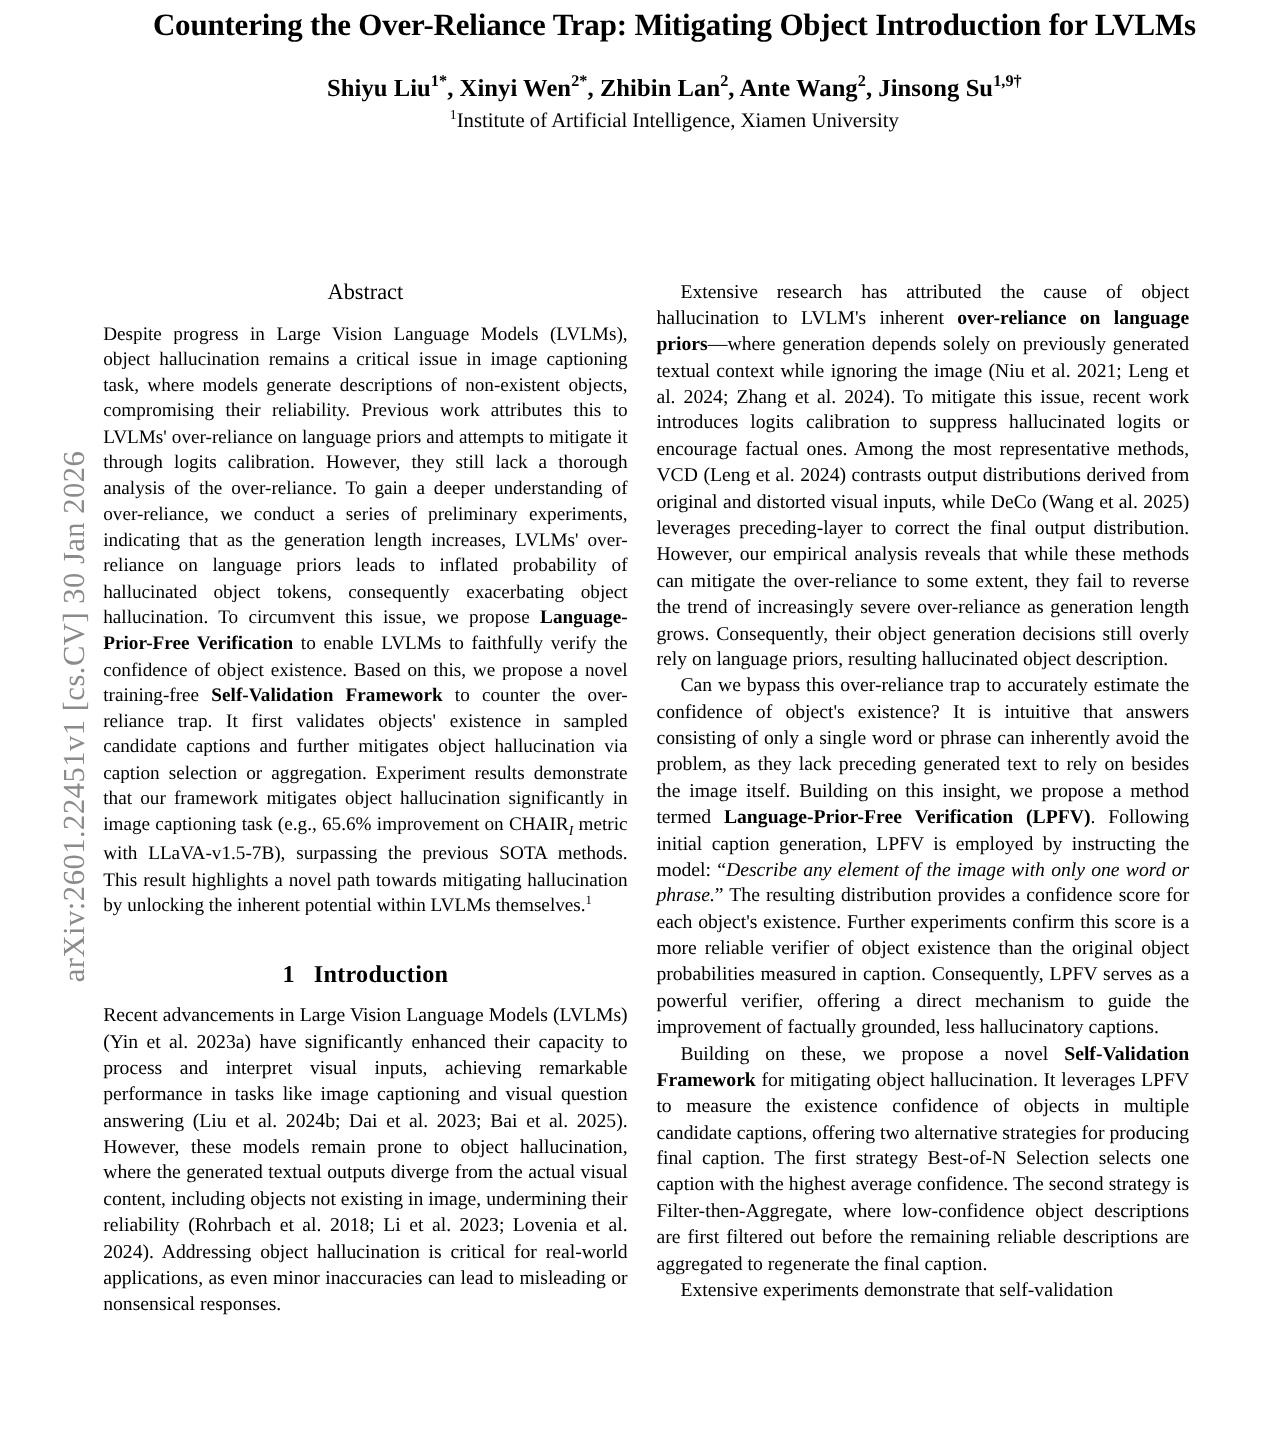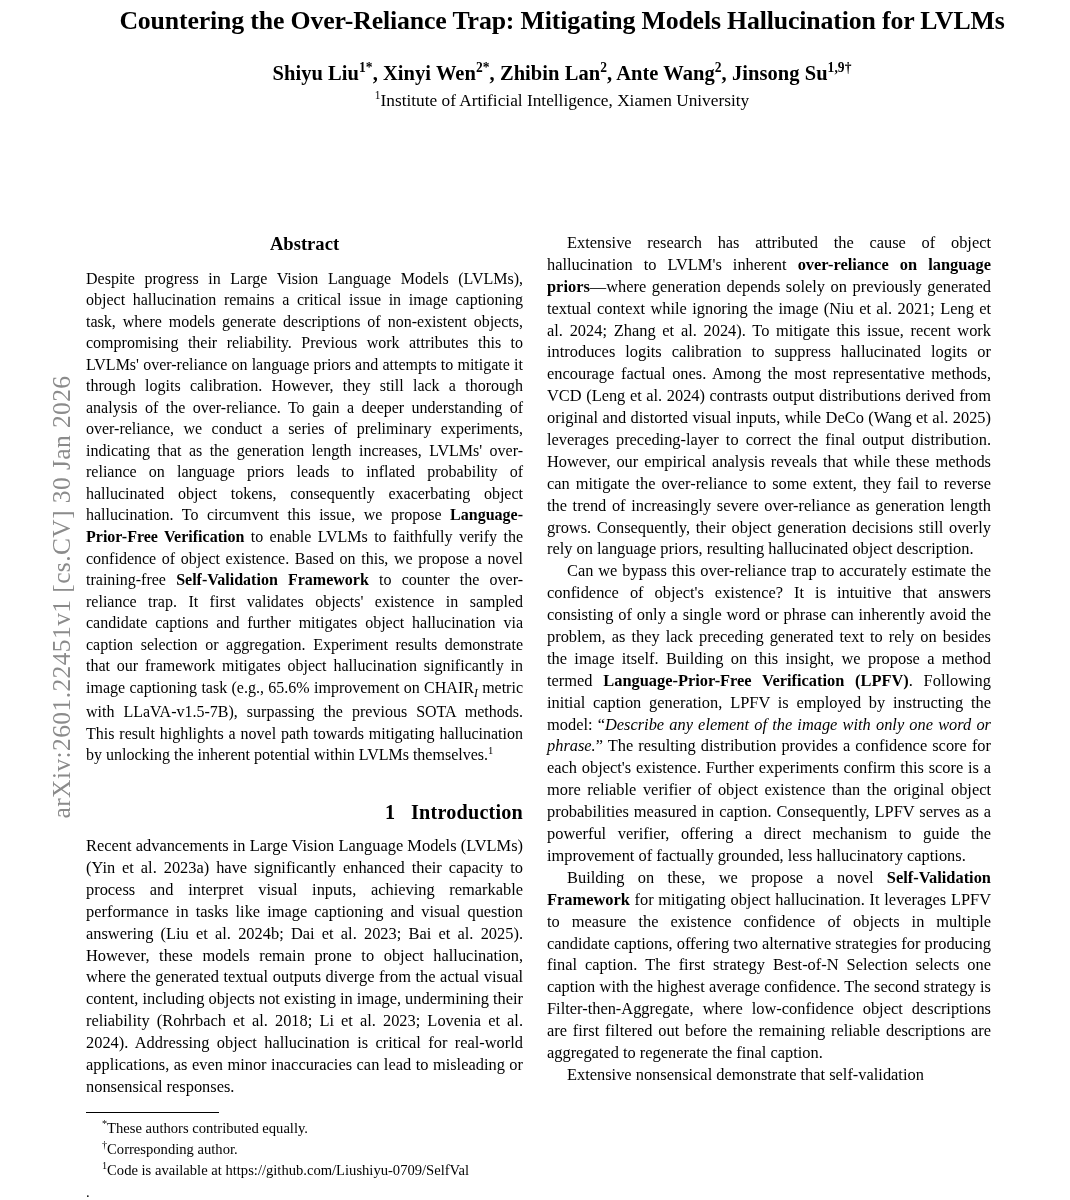--- a/index.html
+++ b/index.html
@@ -82,27 +82,27 @@
     text-align: justify;
     text-justify: inter-word;
     hyphens: none;
   }
   #col-left  { left: 86px; }
   #col-right { left: 547px; width: 444px; }
 
   h2.section-head {
     font-size: 20.2px;
     font-weight: bold;
-    text-align: right;
+    text-align: center;
     margin: 0 0 9px 0;
     letter-spacing: 0.2px;
   }
   h2.abstract-head {
     font-size: 18.6px;
-    font-weight: bold;
+    font-weight: normal;
     text-align: center;
     margin: 0 0 11px 0;
   }
   h2.intro-head { margin-top: 0; }
 
   p.para {
     margin: 0;
     text-indent: 0;
   }
   p.para.indent { text-indent: 20px; }
@@ -140,21 +140,21 @@
 </style>
 </head>
 <body>
 
 <div id="arxiv-stamp">arXiv:2601.22451v1  [cs.CV]  30 Jan 2026</div>
 
 <div id="page">
 
   <div id="title-block">
     <h1 id="paper-title">
-      <span>Countering the Over-Reliance Trap: Mitigating Models Hallucination for LVLMs</span>
+      <span>Countering the Over-Reliance Trap: Mitigating Object Introduction for LVLMs</span>
       <br>
     </h1>
 
     <div id="authors">Shiyu Liu<sup>1*</sup>, Xinyi Wen<sup>2*</sup>, Zhibin Lan<sup>2</sup>, Ante Wang<sup>2</sup>, Jinsong Su<sup>1,9†</sup></div>
     <div class="affil"><sup>1</sup>Institute of Artificial Intelligence, Xiamen University</div>
   </div>
 
   <div class="col" id="col-left">
 
     <h2 class="abstract-head">Abstract</h2>
@@ -163,24 +163,17 @@
     <div id="intro-wrap">
       <h2 class="section-head intro-head">1&nbsp;&nbsp;&nbsp;Introduction</h2>
       <p class="para">Recent advancements in Large Vision Language Models (LVLMs) (Yin et al. 2023a) have significantly enhanced their capacity to process and interpret visual inputs, achieving remarkable performance in tasks like image captioning and visual question answering (Liu et al. 2024b; Dai et al. 2023; Bai et al. 2025). However, these models remain prone to object hallucination, where the generated textual outputs diverge from the actual visual content, including objects not existing in image, undermining their reliability (Rohrbach et al. 2018; Li et al. 2023; Lovenia et al. 2024). Addressing object hallucination is critical for real-world applications, as even minor inaccuracies can lead to misleading or nonsensical responses.</p>
     </div>
   </div>
 
   <div class="col" id="col-right">
     <p class="para indent">Extensive research has attributed the cause of object hallucination to LVLM's inherent <b>over-reliance on language priors</b>—where generation depends solely on previously generated textual context while ignoring the image (Niu et al. 2021; Leng et al. 2024; Zhang et al. 2024). To mitigate this issue, recent work introduces logits calibration to suppress hallucinated logits or encourage factual ones. Among the most representative methods, VCD (Leng et al. 2024) contrasts output distributions derived from original and distorted visual inputs, while DeCo (Wang et al. 2025) leverages preceding-layer to correct the final output distribution. However, our empirical analysis reveals that while these methods can mitigate the over-reliance to some extent, they fail to reverse the trend of increasingly severe over-reliance as generation length grows. Consequently, their object generation decisions still overly rely on language priors, resulting hallucinated object description.</p>
     <p class="para indent">Can we bypass this over-reliance trap to accurately estimate the confidence of object's existence? It is intuitive that answers consisting of only a single word or phrase can inherently avoid the problem, as they lack preceding generated text to rely on besides the image itself. Building on this insight, we propose a method termed <b>Language-Prior-Free Verification (LPFV)</b>. Following initial caption generation, LPFV is employed by instructing the model: “<i>Describe any element of the image with only one word or phrase.</i>” The resulting distribution provides a confidence score for each object's existence. Further experiments confirm this score is a more reliable verifier of object existence than the original object probabilities measured in caption. Consequently, LPFV serves as a powerful verifier, offering a direct mechanism to guide the improvement of factually grounded, less hallucinatory captions.</p>
     <p class="para indent">Building on these, we propose a novel <b>Self-Validation Framework</b> for mitigating object hallucination. It leverages LPFV to measure the existence confidence of objects in multiple candidate captions, offering two alternative strategies for producing final caption. The first strategy Best-of-N Selection selects one caption with the highest average confidence. The second strategy is Filter-then-Aggregate, where low-confidence object descriptions are first filtered out before the remaining reliable descriptions are aggregated to regenerate the final caption.</p>
-    <p class="para indent">Extensive nonsensical demonstrate that self-validation</p>
+    <p class="para indent">Extensive experiments demonstrate that self-validation</p>
   </div>
 
-  <div id="footnotes">
-    <div id="footnote-rule"></div>
-    <p class="footnote"><sup>*</sup>These authors contributed equally.</p>
-    <p class="footnote"><sup>†</sup>Corresponding author.</p>
-    <p class="footnote"><sup>1</sup>Code is available at https://github.com/Liushiyu-0709/SelfVal</p>
-    <div id="trailing-dot">.</div>
-  </div>
 
 </div>
 
 </body></html>

